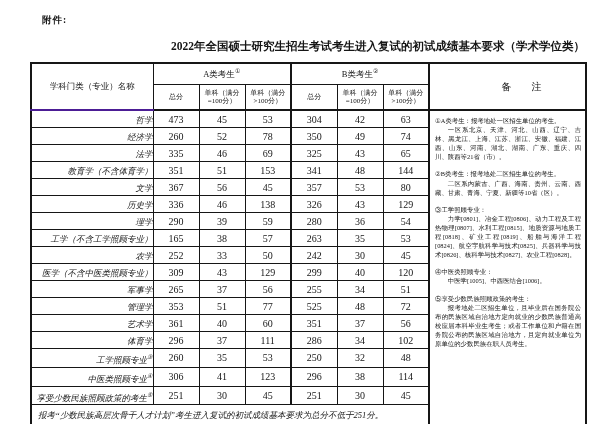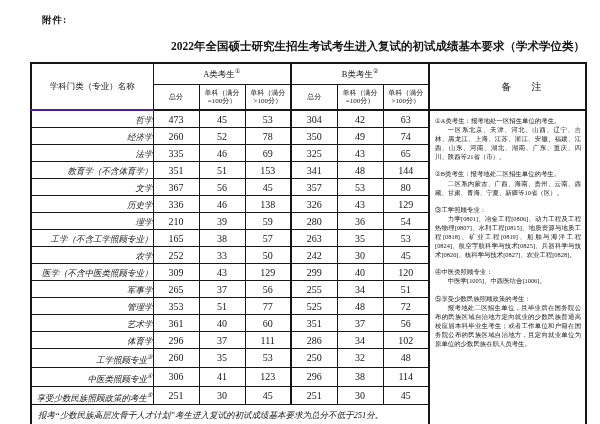--- a/index.html
+++ b/index.html
@@ -155,21 +155,21 @@
         <td class="lbl">历史学</td>
         <td class="num">336</td>
         <td class="num">46</td>
         <td class="num">138</td>
         <td class="num sep">326</td>
         <td class="num">43</td>
         <td class="num">129</td>
       </tr>
       <tr>
         <td class="lbl">理学</td>
-        <td class="num">210</td>
+        <td class="num">290</td>
         <td class="num">39</td>
         <td class="num">59</td>
         <td class="num sep">280</td>
         <td class="num">36</td>
         <td class="num">54</td>
       </tr>
       <tr>
         <td class="lbl">工学（不含工学照顾专业）</td>
         <td class="num">165</td>
         <td class="num">38</td>

